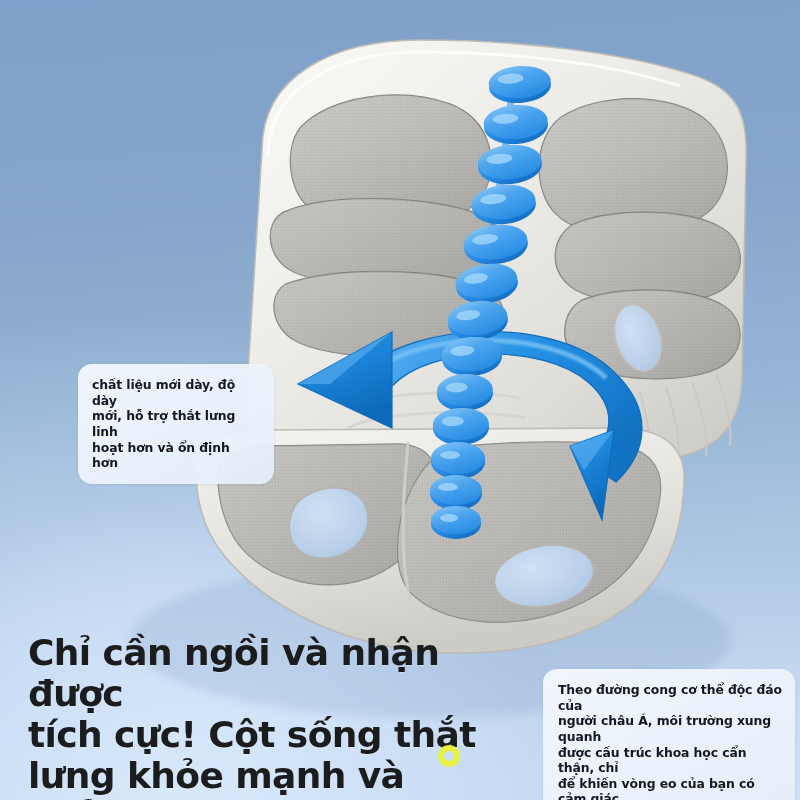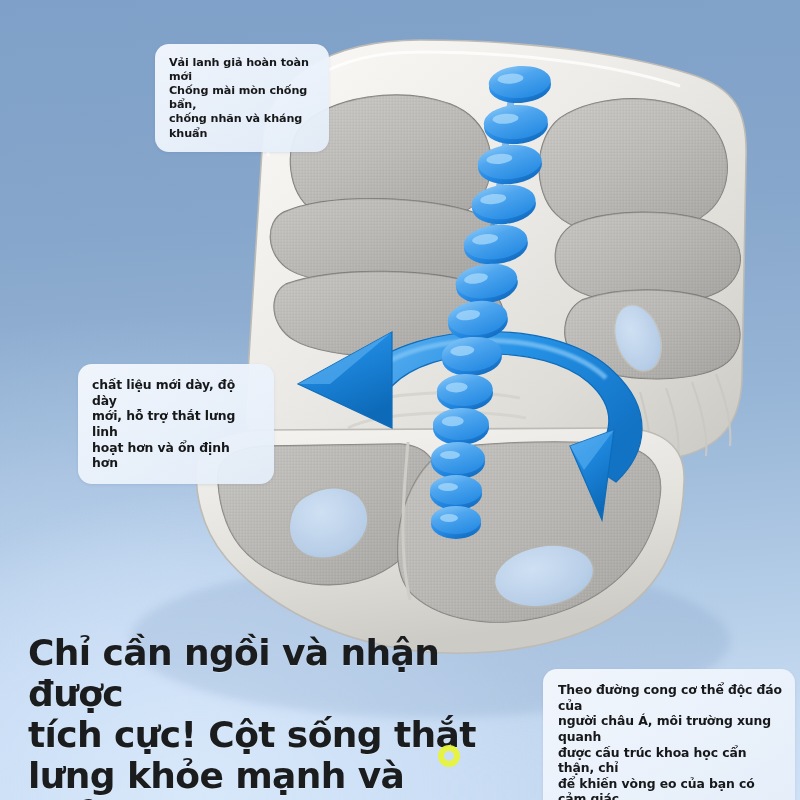--- a/index.html
+++ b/index.html
@@ -328,23 +328,20 @@
       </g>
 
       <g transform="translate(456,524)">
         <ellipse cx="0" cy="0" rx="25" ry="15" fill="url(#vertG)"></ellipse>
         <ellipse cx="0" cy="-4" rx="25" ry="14" fill="url(#vertTop)"></ellipse>
         <ellipse cx="-7" cy="-6" rx="9" ry="4" fill="#a8d9fb" opacity="0.75"></ellipse>
       </g>
     </g>
   </svg>
 
-  <div id="callout-fabric" class="callout">Vải lanh giả hoàn toàn mới
-Chống mài mòn chống bẩn,
-chống nhăn và kháng khuẩn</div>
 
   <div id="callout-material" class="callout">chất liệu mới dày, độ dày
 mới, hỗ trợ thắt lưng linh
 hoạt hơn và ổn định hơn</div>
 
   <div id="callout-curve" class="callout">Theo đường cong cơ thể độc đáo của
 người châu Á, môi trường xung quanh
 được cấu trúc khoa học cẩn thận, chỉ
 để khiến vòng eo của bạn có cảm giác
 kẻ sọc.</div>

